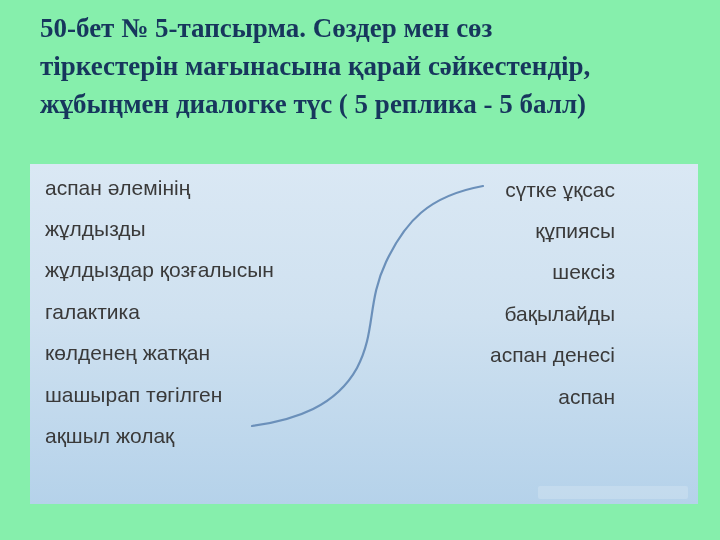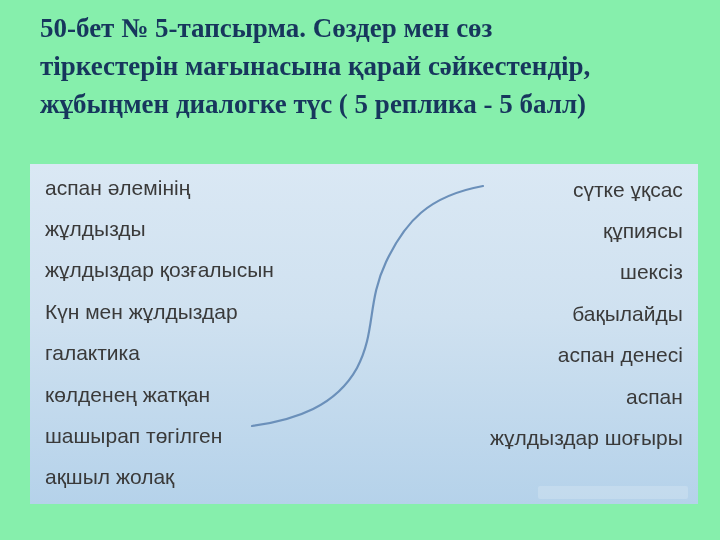--- a/index.html
+++ b/index.html
@@ -78,35 +78,33 @@
     <div>тіркестерін мағынасына қарай сәйкестендір,</div>
     <div>жұбыңмен диалогке түс ( 5 реплика - 5 балл)</div>
   </div>
 
   <div class="panel">
 
     <div class="col col-left">
       <div class="word">аспан әлемінің</div>
       <div class="word">жұлдызды</div>
       <div class="word">жұлдыздар қозғалысын</div>
-      <div class="word">Күн мен жұлдыздар</div>
       <div class="word">галактика</div>
       <div class="word">көлденең жатқан</div>
       <div class="word">шашырап төгілген</div>
       <div class="word">ақшыл жолақ</div>
     </div>
 
     <div class="col col-right">
       <div class="word">сүтке ұқсас</div>
       <div class="word">құпиясы</div>
       <div class="word">шексіз</div>
       <div class="word">бақылайды</div>
       <div class="word">аспан денесі</div>
       <div class="word">аспан</div>
-      <div class="word">жұлдыздар шоғыры</div>
     </div>
 
     <svg class="curve" viewBox="0 0 676 340" xmlns="http://www.w3.org/2000/svg">
       <path d="M 453 22 C 398 32 375 58 356 98 C 337 138 346 168 327 204 C 306 242 266 256 222 262" fill="none" stroke="#6b90ba" stroke-width="2.2" stroke-linecap="round"></path>
     </svg>
 
     <div class="watermark"></div>
   </div>
 
 </div>

